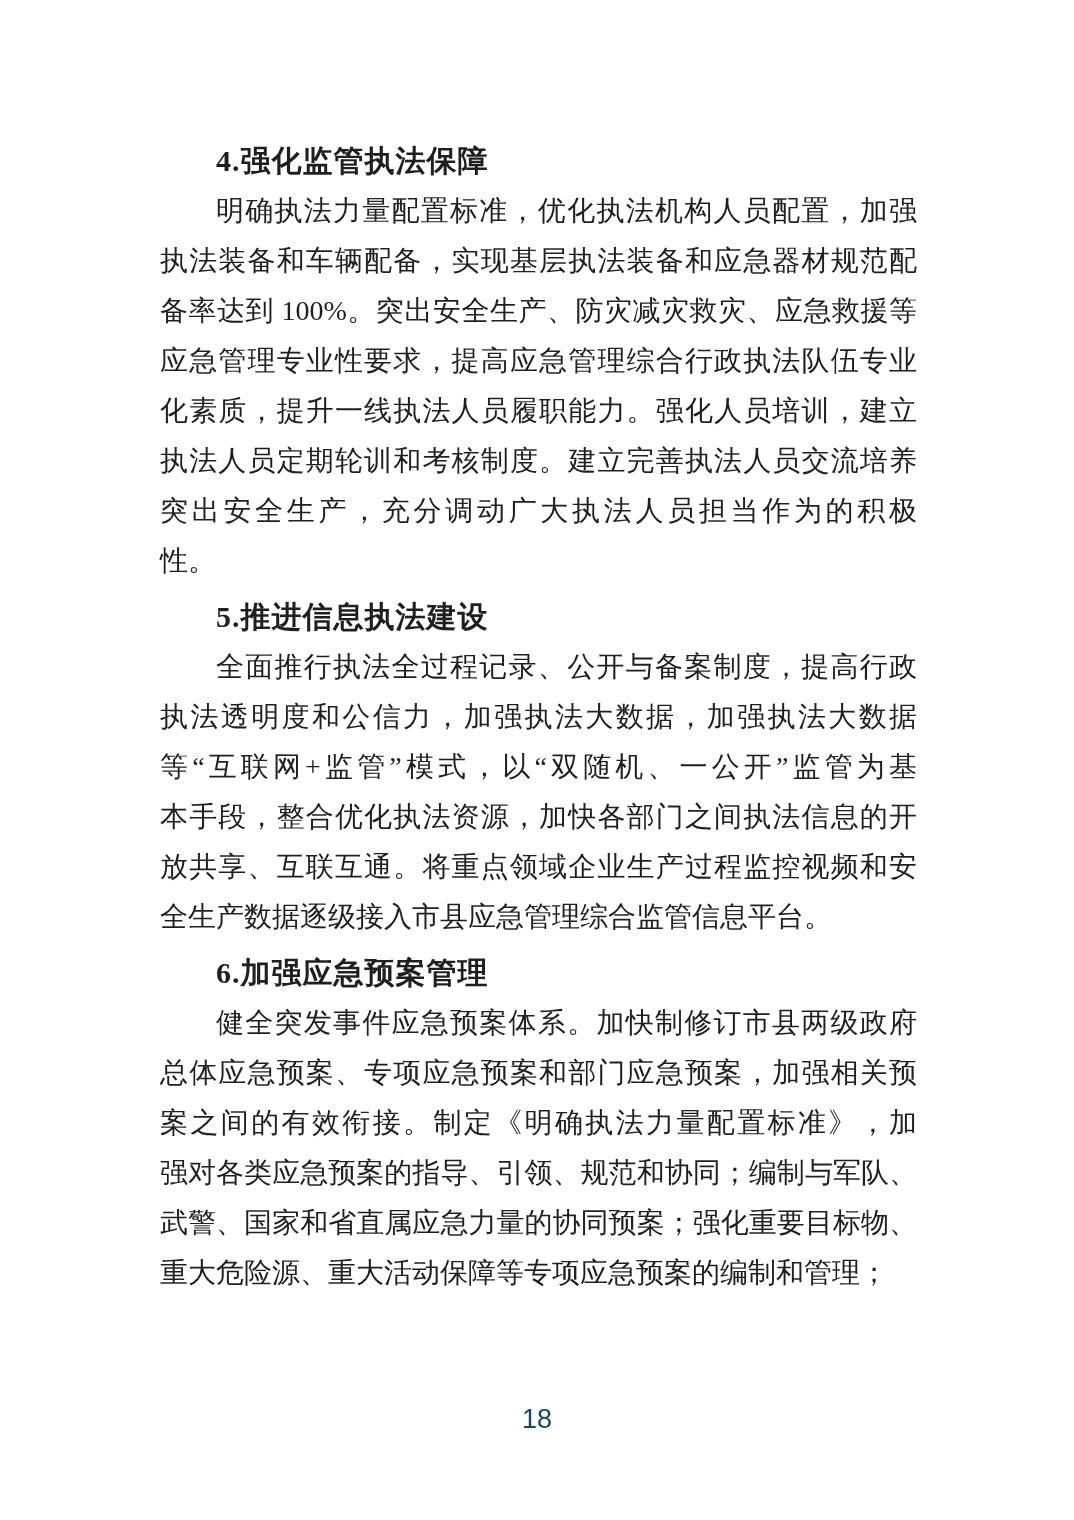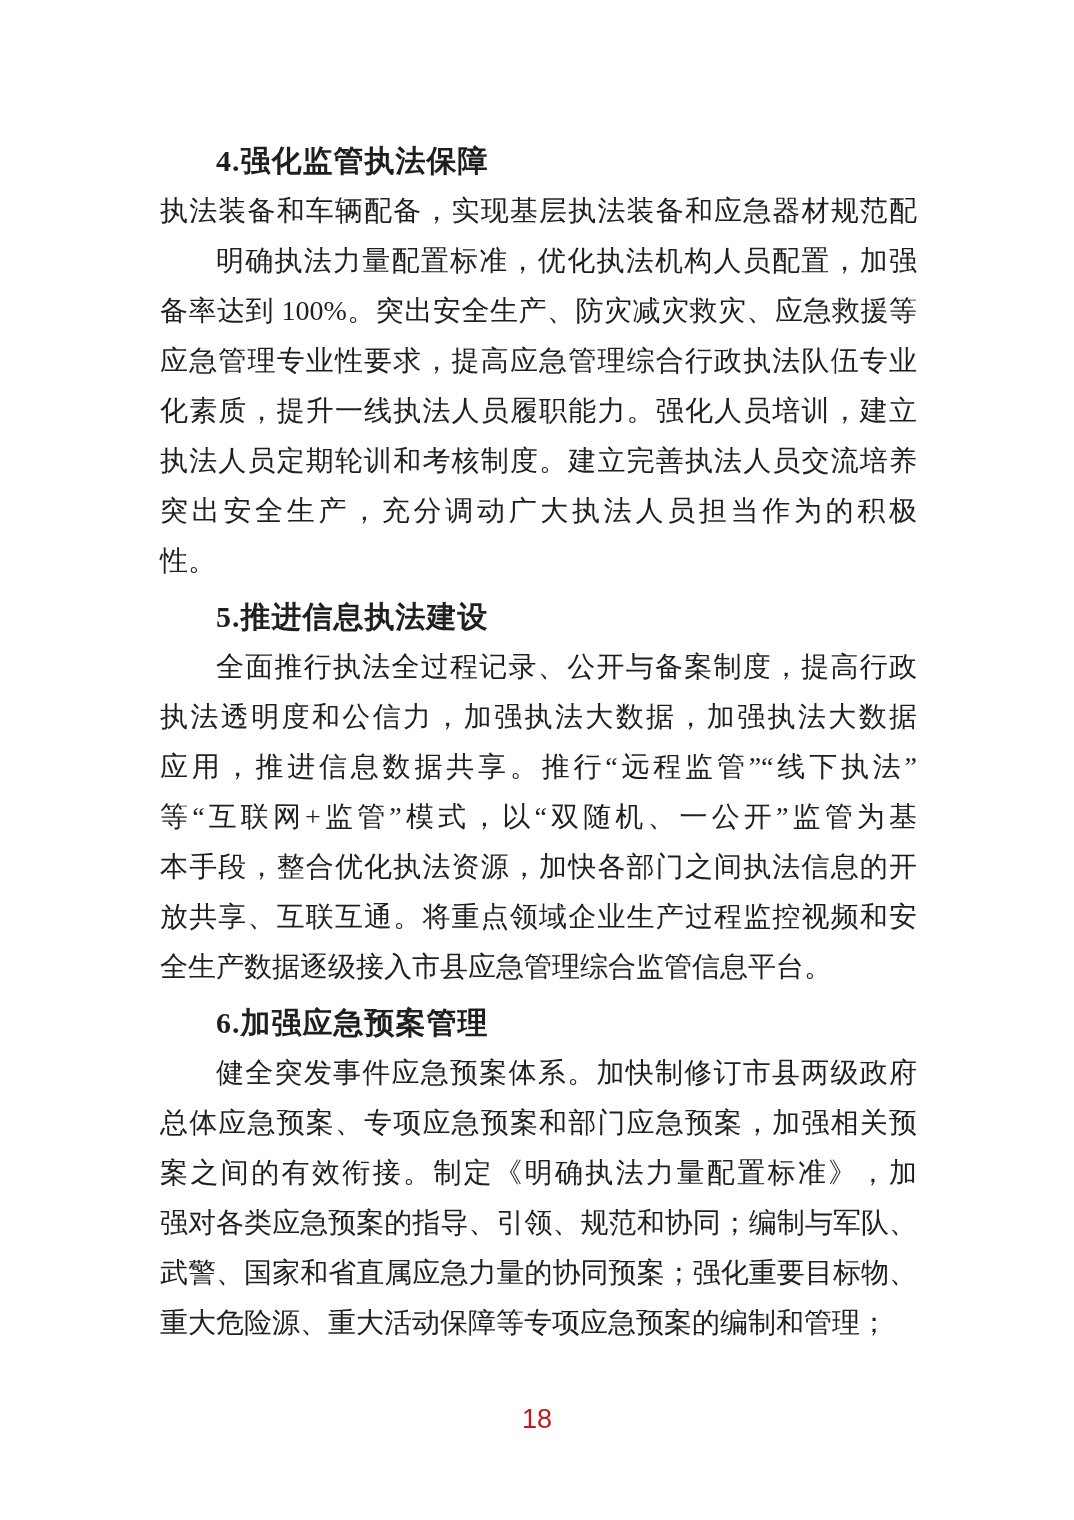--- a/index.html
+++ b/index.html
@@ -46,44 +46,43 @@
   .line-last  { text-align-last: left; -moz-text-align-last: left; }
   .page-number {
     position: absolute;
     top: 1403px;
     left: 0;
     width: 100%;
     text-align: center;
     font-family: "Liberation Sans", "DejaVu Sans", sans-serif;
     font-size: 27px;
     line-height: 32px;
-    color: #b91c1c;
+    color: #0c4a6e;
   }
 </style>
 </head>
 <body>
 
 <div class="page">
   <main class="content" id="doc-content">
       <section class="section">
         <h2 class="heading">4.强化监管执法保障</h2>
+        <div class="line line-first">明确执法力量配置标准，优化执法机构人员配置，加强</div>
         <div class="line">执法装备和车辆配备，实现基层执法装备和应急器材规范配</div>
-        <div class="line line-first">明确执法力量配置标准，优化执法机构人员配置，加强</div>
         <div class="line">备率达到 100%。突出安全生产、防灾减灾救灾、应急救援等</div>
         <div class="line">应急管理专业性要求，提高应急管理综合行政执法队伍专业</div>
         <div class="line">化素质，提升一线执法人员履职能力。强化人员培训，建立</div>
         <div class="line">执法人员定期轮训和考核制度。建立完善执法人员交流培养</div>
         <div class="line">突出安全生产，充分调动广大执法人员担当作为的积极</div>
         <div class="line line-last">性。</div>
       </section>
       <section class="section">
         <h2 class="heading">5.推进信息执法建设</h2>
         <div class="line line-first">全面推行执法全过程记录、公开与备案制度，提高行政</div>
         <div class="line">执法透明度和公信力，加强执法大数据，加强执法大数据</div>
-        <div class="line">应用，推进信息数据共享。推行“远程监管”“线下执法”</div>
         <div class="line">等“互联网+监管”模式，以“双随机、一公开”监管为基</div>
         <div class="line">本手段，整合优化执法资源，加快各部门之间执法信息的开</div>
         <div class="line">放共享、互联互通。将重点领域企业生产过程监控视频和安</div>
         <div class="line line-last">全生产数据逐级接入市县应急管理综合监管信息平台。</div>
       </section>
       <section class="section">
         <h2 class="heading">6.加强应急预案管理</h2>
         <div class="line line-first">健全突发事件应急预案体系。加快制修订市县两级政府</div>
         <div class="line">总体应急预案、专项应急预案和部门应急预案，加强相关预</div>
         <div class="line">案之间的有效衔接。制定《明确执法力量配置标准》，加</div>

